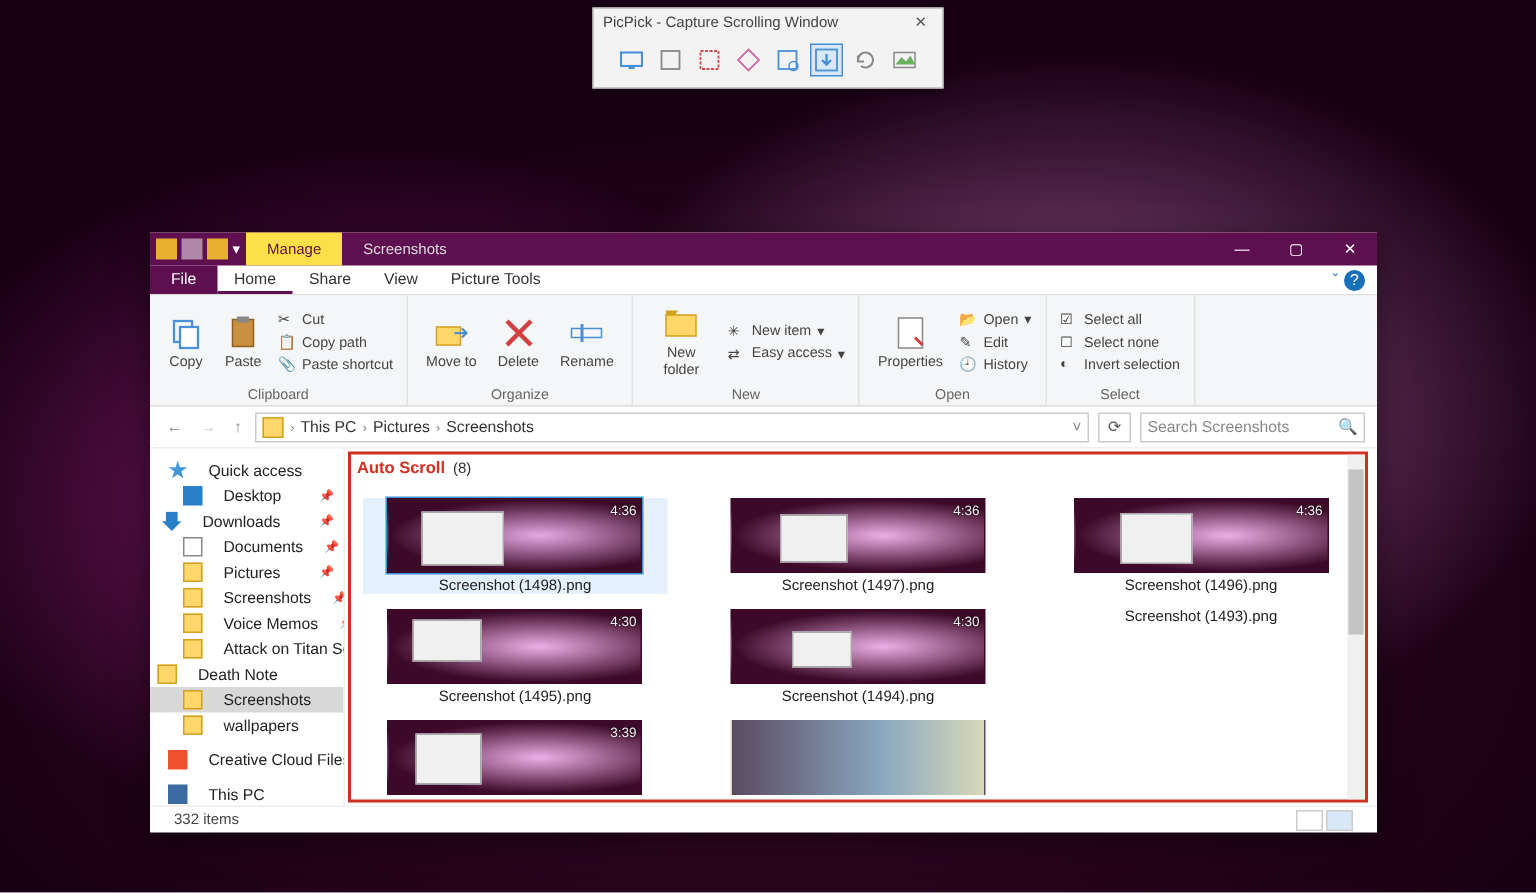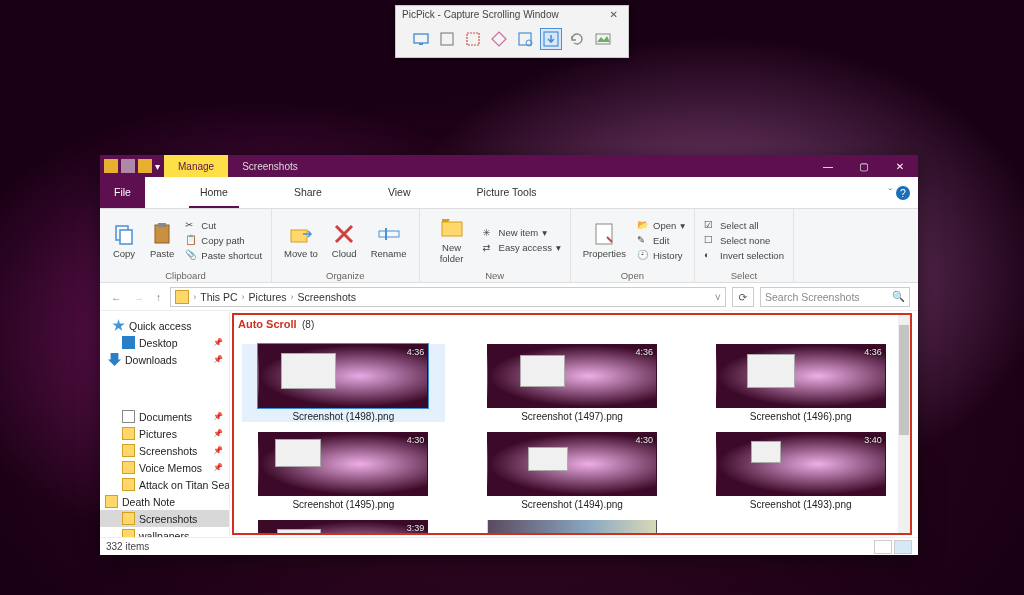--- a/index.html
+++ b/index.html
@@ -33,21 +33,21 @@
 .tb .qat .qi { width:14px; height:14px; background:#e8b030; }
 .tb .qat .qi.half { background:#fff; opacity:0.5; }
 .tb .tab-group { display:flex; height:100%; }
 .tb .tab { padding:3px 14px; display:flex; align-items:center; }
 .tb .tab.active { background:#fde047; color:#5e0f4f; }
 .tb .tab.label { color:#ddd; }
 .tb .spacer { flex:1; }
 .tb .wbtn { width:36px; height:100%; display:flex; align-items:center; justify-content:center; color:#fff; font-size:10px; }
 
 
-.rtabs { height:32px; display:flex; font-size:10.5px; border-bottom:1px solid #ddd;gap:44px; }
+.rtabs { height:20px; display:flex; font-size:10.5px; border-bottom:1px solid #ddd; }
 .rtabs .rt { padding:2px 11px; color:#333; display:flex; align-items:center; border-bottom:2px solid transparent; cursor:pointer; }
 .rtabs .rt.file { background:#5e0f4f; color:#fff; padding:2px 14px; }
 .rtabs .rt.active { border-bottom-color:#5e0f4f; }
 .rtabs .rt.ctx { color:#333; }
 .rtabs .help { margin-left:auto; padding-right:8px; color:#1a6fb9; display:flex; align-items:center; gap:4px; }
 
 
 .ribbon { height:74px; background:#f5f6f7; border-bottom:1px solid #ddd; display:flex; font-size:9.5px; color:#444; }
 .ribbon .grp { display:flex; flex-direction:column; border-right:1px solid #e3e3e3; padding:2px 6px 1px; }
 .ribbon .grp .row { display:flex; gap:2px; flex:1; }
@@ -65,51 +65,51 @@
 .addr .crumb { flex:1; border:1px solid #ccc; height:20px; display:flex; align-items:center; padding:0 4px; gap:4px; }
 .addr .crumb .sep { color:#888; font-size:9px; }
 .addr .crumb .fi { width:14px; height:14px; background:#ffd76a; border:1px solid #d4a020; }
 .addr .refr { border:1px solid #ccc; height:20px; width:22px; display:flex; align-items:center; justify-content:center; color:#555; cursor:pointer; }
 .addr .search { border:1px solid #ccc; height:20px; width:150px; display:flex; align-items:center; padding:0 4px; color:#888; }
 .addr .search .si { margin-left:auto; }
 
 
 .body { flex:1; display:flex; overflow:hidden; }
 .nav-pane { width:130px; border-right:1px solid #eee; padding:6px 0; font-size:10.5px; color:#222; overflow:hidden; }
-.nav-pane .item { display:flex; align-items:center; gap:4px; padding:2px 6px 2px 12px; white-space:nowrap; cursor:pointer; }
+.nav-pane .item { display:flex; align-items:center; gap:14px; padding:2px 6px 2px 12px; white-space:nowrap; cursor:pointer; }
 .nav-pane .item .pin { margin-left:auto; color:#888; font-size:8px; }
 .nav-pane .item.hl { background:#d8d8d8; }
 .nav-pane .item .ni { width:13px; height:13px; flex-shrink:0; }
 .nav-pane .sp { height:6px; }
 .ni.star { background:linear-gradient(135deg,#5ab0e8,#2a80c8); clip-path:polygon(50% 0,61% 35%,98% 35%,68% 57%,79% 91%,50% 70%,21% 91%,32% 57%,2% 35%,39% 35%); }
 .ni.desk { background:#2a80c8; }
 .ni.down { background:#2a80c8; clip-path:polygon(20% 0,80% 0,80% 50%,100% 50%,50% 100%,0 50%,20% 50%); }
 .ni.doc { background:#fff; border:1px solid #888; }
 .ni.folder { background:#ffd76a; border:1px solid #d4a020; }
 .ni.cc { background:#f05030; }
 .ni.pc { background:#3a6aa0; }
 
 .content { flex:1; position:relative; border:2px solid #d03020; margin:2px 6px 2px 2px; padding:4px 8px; overflow:hidden; }
 .auto-scroll { color:#d03020; font-size:11px; font-weight:600; position:absolute; left:4px; top:3px; }
 .grp-head { font-size:10px; color:#333; padding:0 0 4px 60px; }
 .thumbs { display:grid; grid-template-columns:repeat(3,1fr); gap:10px 26px; padding-top:10px; }
 .thumb { display:flex; flex-direction:column; align-items:center; gap:3px; cursor:pointer; }
-.thumb .img { width:170px; height:64px; position:relative; background:
+.thumb .img { width:170px; height:50px; position:relative; background:
   radial-gradient(ellipse at 60% 50%, rgba(230,140,220,0.7), rgba(60,10,40,1) 70%);
   border:1px solid transparent;
 }
 .thumb.sel .img { outline:1px solid #3a8fd8; }
 .thumb.sel { background:#e4f0fb; }
 .thumb .img .win { position:absolute; background:#f0f0f0; border:1px solid #aaa; }
 .thumb .img .ts { position:absolute; right:3px; top:2px; color:#eee; font-size:9px; text-shadow:0 0 2px #000; }
 .thumb .cap { font-size:10px; color:#222; text-align:center; }
 .thumb .img.anime { background:linear-gradient(90deg,#5a4a60 0%,#8aa8c0 60%,#d8d8b8 100%); }
 
 
-.status { height:18px; border-top:1px solid #eee; display:flex; align-items:center; font-size:10px; color:#444; padding:0 6px; }
+.status { height:18px; border-top:1px solid #eee; display:flex; align-items:center; font-size:10px; color:#444; padding:0 16px; }
 .status .view { margin-left:auto; display:flex; gap:2px; }
 .status .view .vb { width:18px; height:14px; border:1px solid #ccc; }
 
 
 .scrollbar { position:absolute; right:0; top:0; width:12px; height:100%; background:#f0f0f0; }
 .scrollbar .th { position:absolute; left:1px; right:1px; top:10px; height:110px; background:#c4c4c4; }
 </style>
 </head>
 <body>
 
@@ -242,21 +242,21 @@
             <span class="ico"><svg viewBox="0 0 24 24">
                 <rect x="2" y="8" width="16" height="12" fill="#ffd76a" stroke="#d4a020"></rect>
                 <path d="M14 12 L22 12 M19 9 L22 12 L19 15" stroke="#4a90d9" fill="none" stroke-width="1.5"></path>
               </svg></span>
             <span>Move to</span>
           </div>
         <div class="big">
             <span class="ico"><svg viewBox="0 0 24 24">
                 <path d="M4 4 L20 20 M20 4 L4 20" stroke="#d04040" stroke-width="3"></path>
               </svg></span>
-            <span>Cloud</span>
+            <span>Delete</span>
           </div>
         <div class="big">
             <span class="ico"><svg viewBox="0 0 24 24">
                 <rect x="2" y="9" width="20" height="6" fill="none" stroke="#4a90d9"></rect>
                 <rect x="8" y="6" width="2" height="12" fill="#4a90d9"></rect>
               </svg></span>
             <span>Rename</span>
           </div>
       </div>
       <div class="lbl">Organize</div>
@@ -367,21 +367,21 @@
           <div class="item" style="padding-left: 22px;">
             <span class="ni desk"></span>
             <span>Desktop</span>
             <span class="pin">📌</span>
           </div>
           <div class="item" style="padding-left: 8px;">
             <span class="ni down"></span>
             <span>Downloads</span>
             <span class="pin">📌</span>
           </div>
-          <div class="item" style="padding-left: 22px; margin-top: 40px;">
+          <div class="item" style="padding-left: 22px;">
             <span class="ni doc"></span>
             <span>Documents</span>
             <span class="pin">📌</span>
           </div>
           <div class="item" style="padding-left: 22px;">
             <span class="ni folder"></span>
             <span>Pictures</span>
             <span class="pin">📌</span>
           </div>
           <div class="item" style="padding-left: 22px;">
@@ -456,24 +456,20 @@
             <div class="cap">Screenshot (1495).png</div>
           </div>
           <div class="thumb">
             <div class="img">
               <div class="win" style="left:40px;top:14px;width:40px;height:24px;"></div>
               <span class="ts">4:30</span>
             </div>
             <div class="cap">Screenshot (1494).png</div>
           </div>
           <div class="thumb">
-            <div class="img">
-              <div class="win" style="left:34px;top:8px;width:30px;height:22px;"></div>
-              <span class="ts">3:40</span>
-            </div>
             <div class="cap">Screenshot (1493).png</div>
           </div>
           <div class="thumb">
             <div class="img">
               <div class="win" style="left:18px;top:8px;width:44px;height:34px;"></div>
               <span class="ts">3:39</span>
             </div>
             <div class="cap">Screenshot (1492).png</div>
           </div>
           <div class="thumb">

